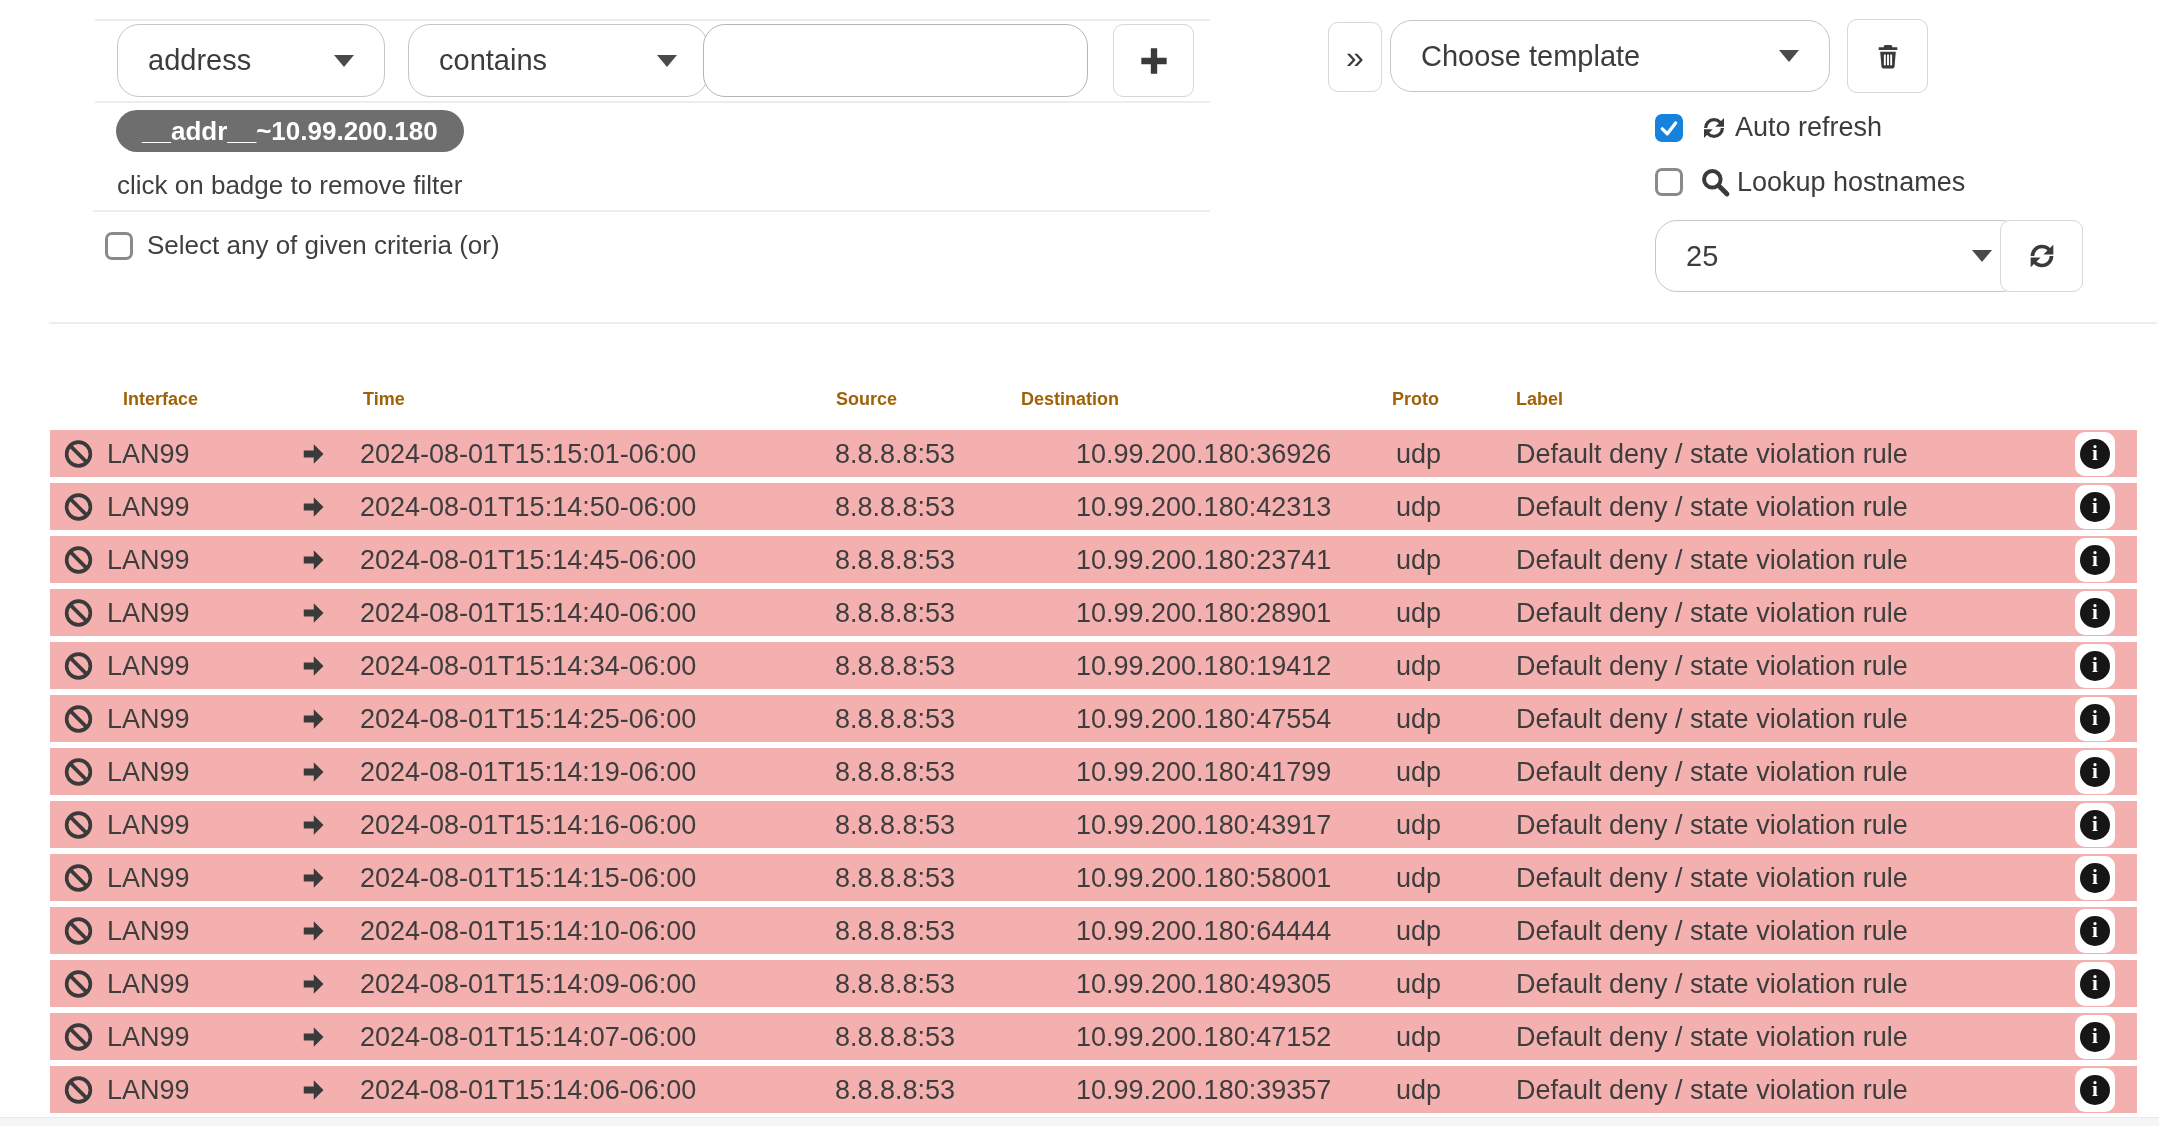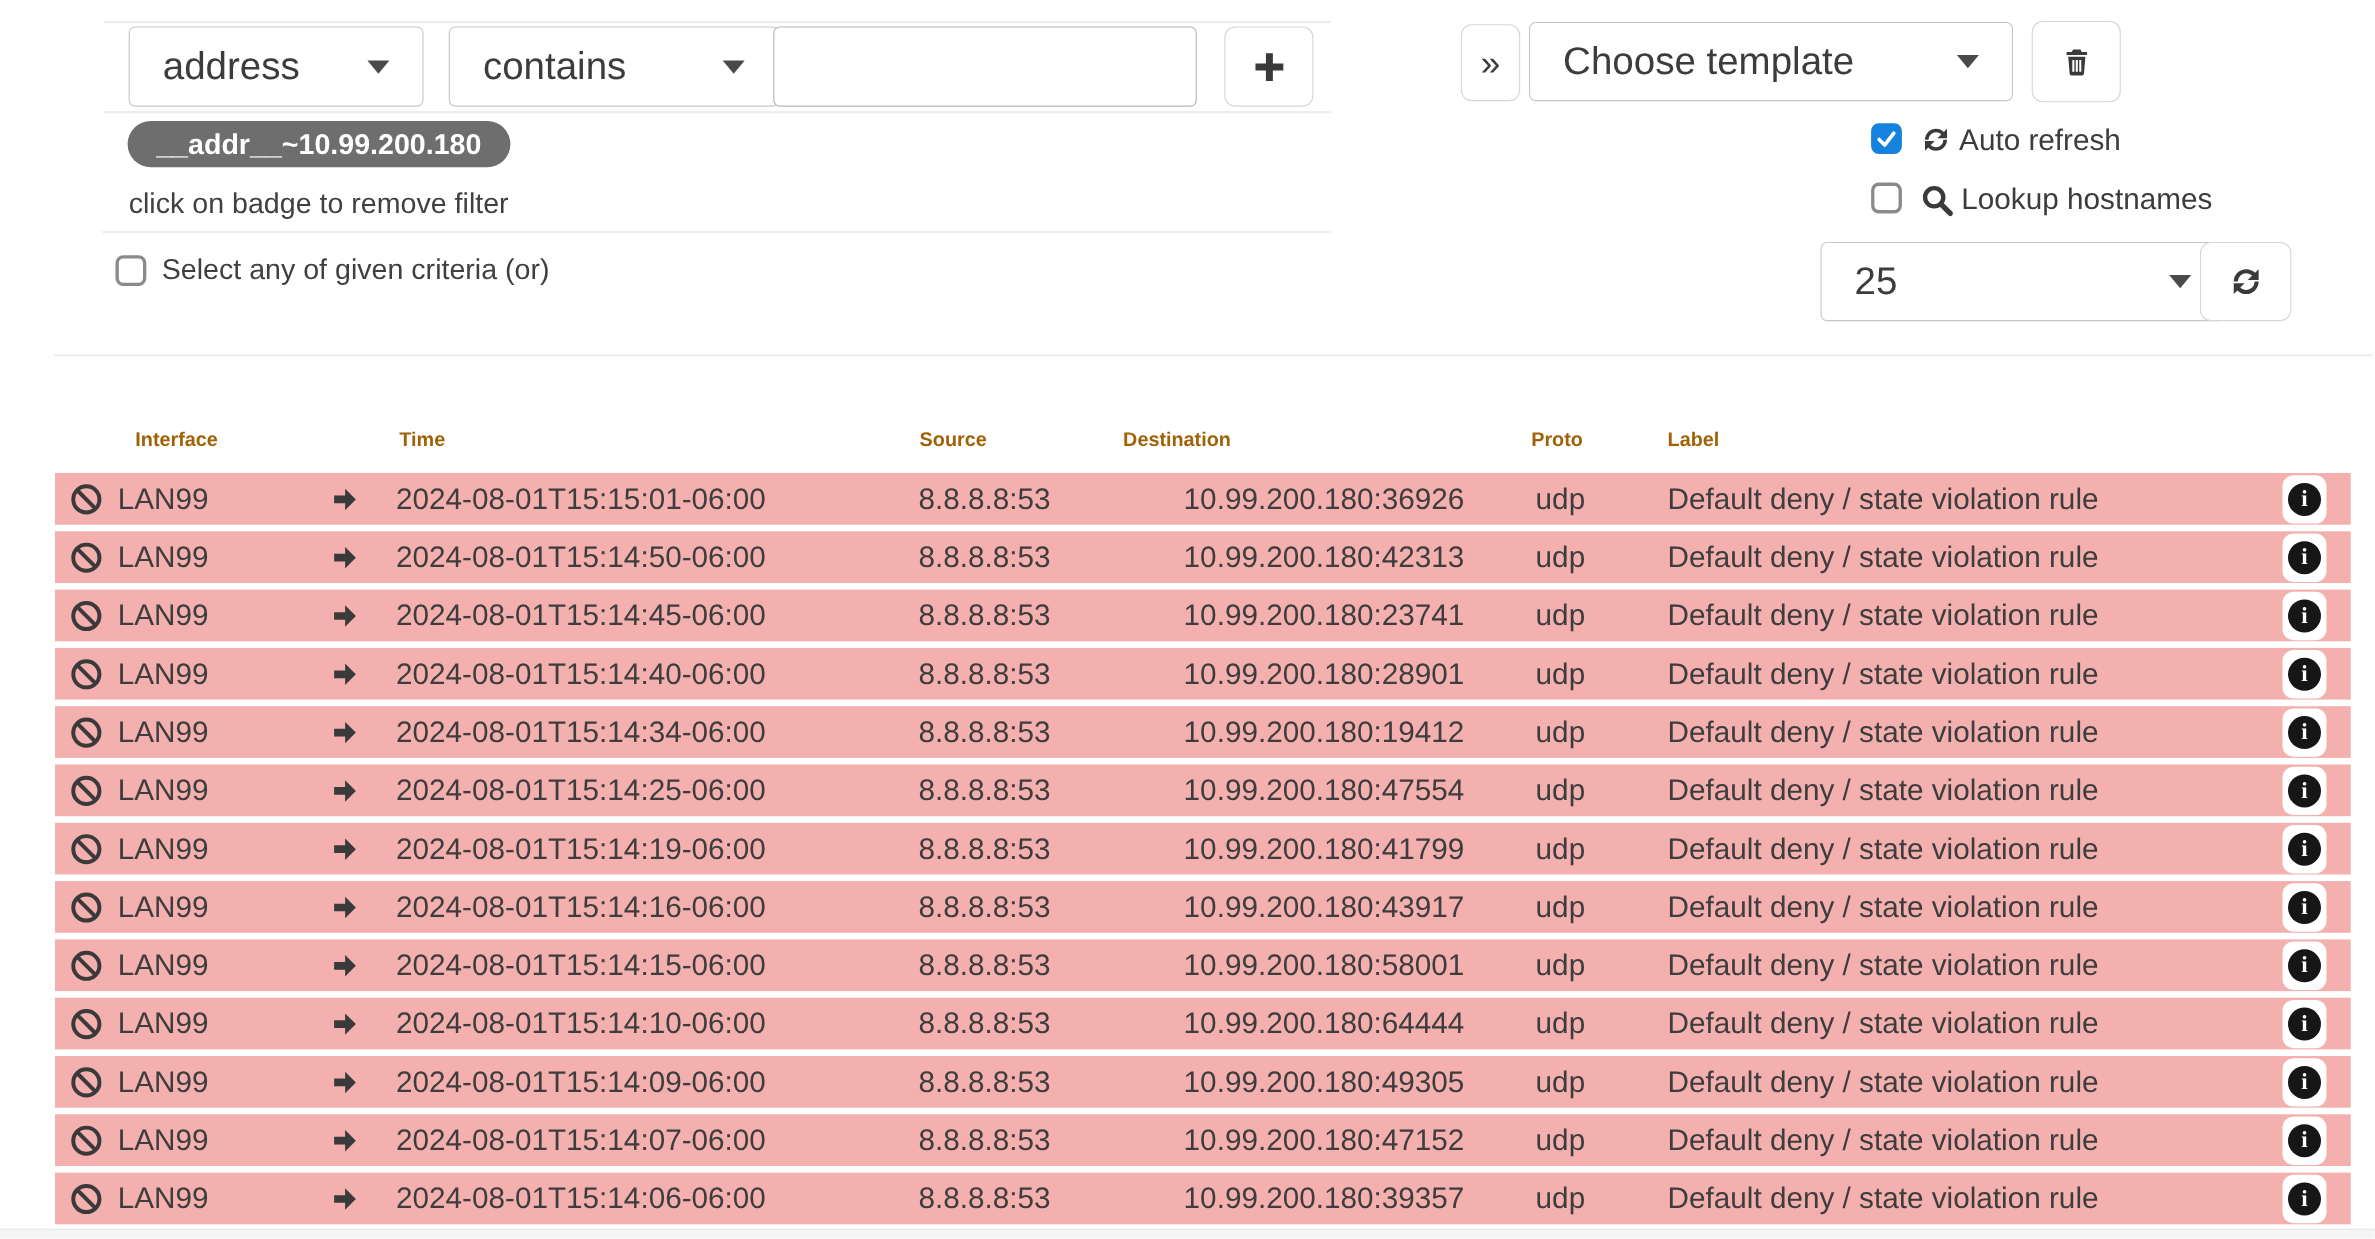--- a/index.html
+++ b/index.html
@@ -5,22 +5,22 @@
   html,body{margin:0;padding:0;}
   body{
     width:2159px;height:1126px;position:relative;overflow:hidden;
     background:#ffffff;color:#3d3d3d;
     font-family:"Liberation Sans", sans-serif;
   }
   .hairline{position:absolute;height:2px;background:#ededed;}
   
   .ctl{
     position:absolute;box-sizing:border-box;background:#fff;
-    border:1px solid #c6c6c6;border-radius:6px;
-    display:flex;align-items:center;font-size:35px;color:#3c3c3c;
+    border:1px solid #c6c6c6;border-radius:22px;
+    display:flex;align-items:center;font-size:29px;color:#3c3c3c;
   }
   .select{justify-content:space-between;padding:0 30px;cursor:pointer;}
   .caret{width:0;height:0;border-left:10px solid transparent;border-right:10px solid transparent;border-top:12px solid #4a4a4a;flex:0 0 auto;}
   .btn{
     position:absolute;box-sizing:border-box;background:#fff;
     border:1px solid #d6d6d6;border-radius:10px;
     display:flex;align-items:center;justify-content:center;cursor:pointer;
     color:#3a3a3a;
   }
   input.ctl{border-color:#b5b5b5;padding:0 20px;}
@@ -34,21 +34,21 @@
   
   .checkbox{
     position:relative;box-sizing:border-box;width:28px;height:28px;flex:0 0 auto;
     border:3px solid #8a8a8a;border-radius:7px;background:#fff;cursor:pointer;
     display:flex;align-items:center;justify-content:center;
   }
   .checkbox svg{display:none;}
   .checkbox.checked{background:var(--checkbox-checked,#1583dd);border-color:var(--checkbox-checked,#1583dd);}
   .checkbox.checked svg{display:block;}
   .or-row{position:absolute;left:105px;top:230px;display:flex;align-items:center;gap:14px;font-size:26px;color:#3f3f3f;}
-  .tool-row{position:absolute;left:1655px;display:flex;align-items:flex-start;font-size:27px;color:#3c3c3c;margin-left:46px;}
+  .tool-row{position:absolute;left:1655px;display:flex;align-items:center;font-size:27px;color:#3c3c3c;}
   .tool-row .checkbox{margin-right:16px;}
   .tool-row .row-icon{margin-right:6px;display:flex;}
   
   .thead{position:absolute;left:50px;top:383px;width:2087px;height:44px;font-weight:bold;font-size:18px;color:#a16207;}
   .thead span{position:absolute;top:6px;white-space:nowrap;}
   .col-interface{left:73px;} .col-time{left:313px;} .col-source{left:786px;}
   .col-destination{left:971px;} .col-proto{left:1342px;} .col-label{left:1466px;}
   .rows{position:absolute;left:50px;top:430px;width:2087px;}
   .lrow{
     position:relative;height:47px;margin-bottom:6px;background:var(--row-bg,#f4afaf);

